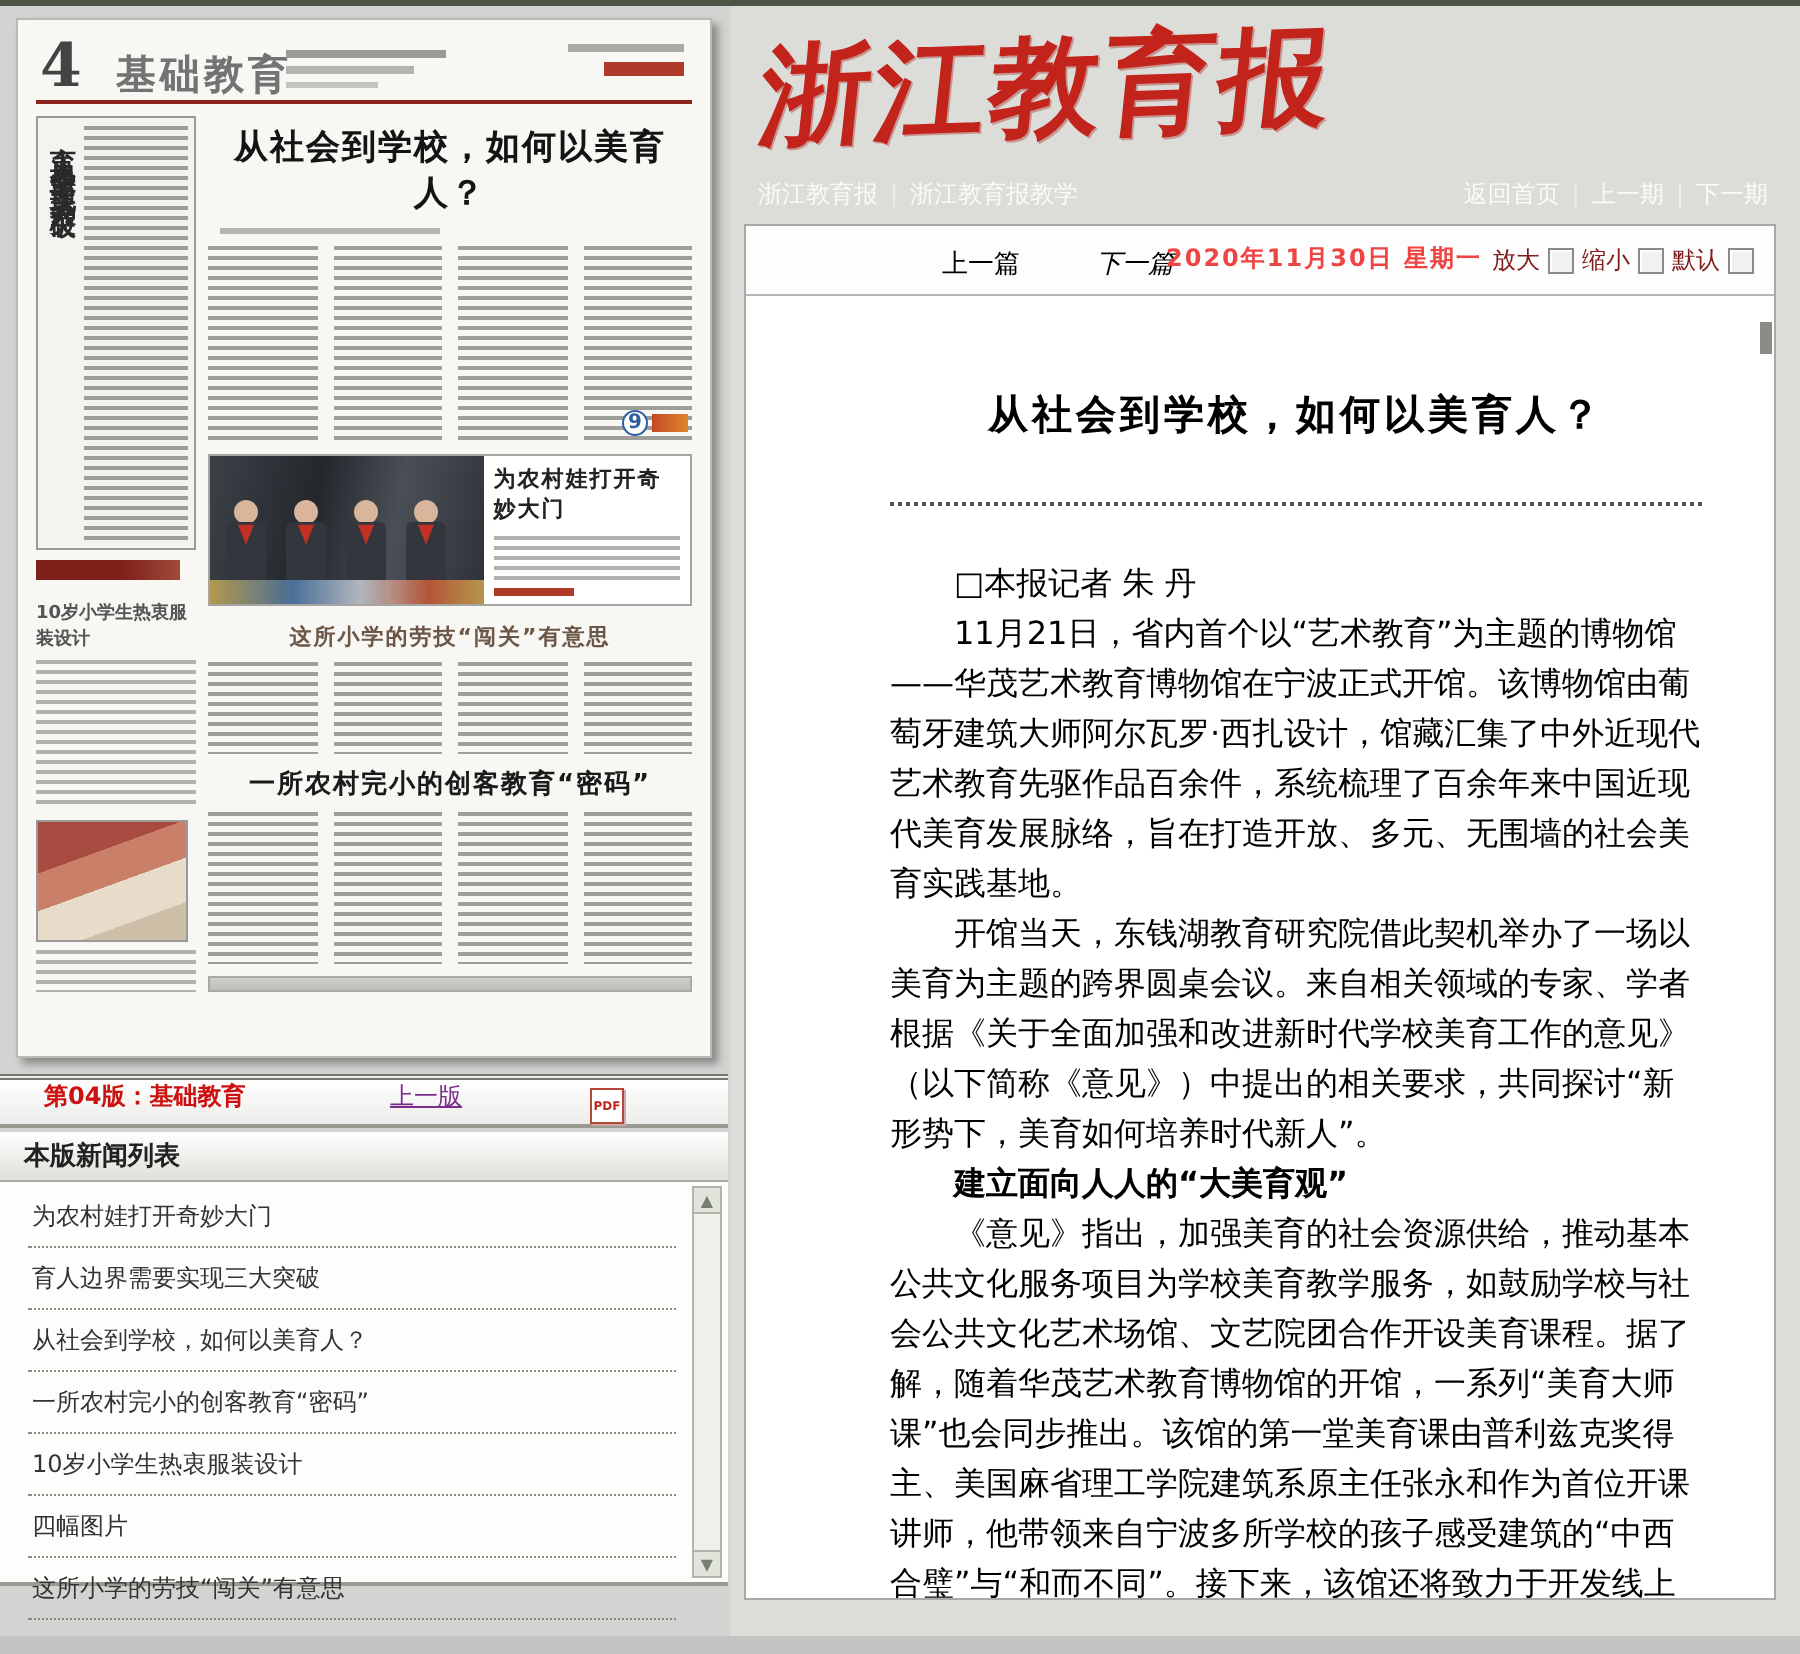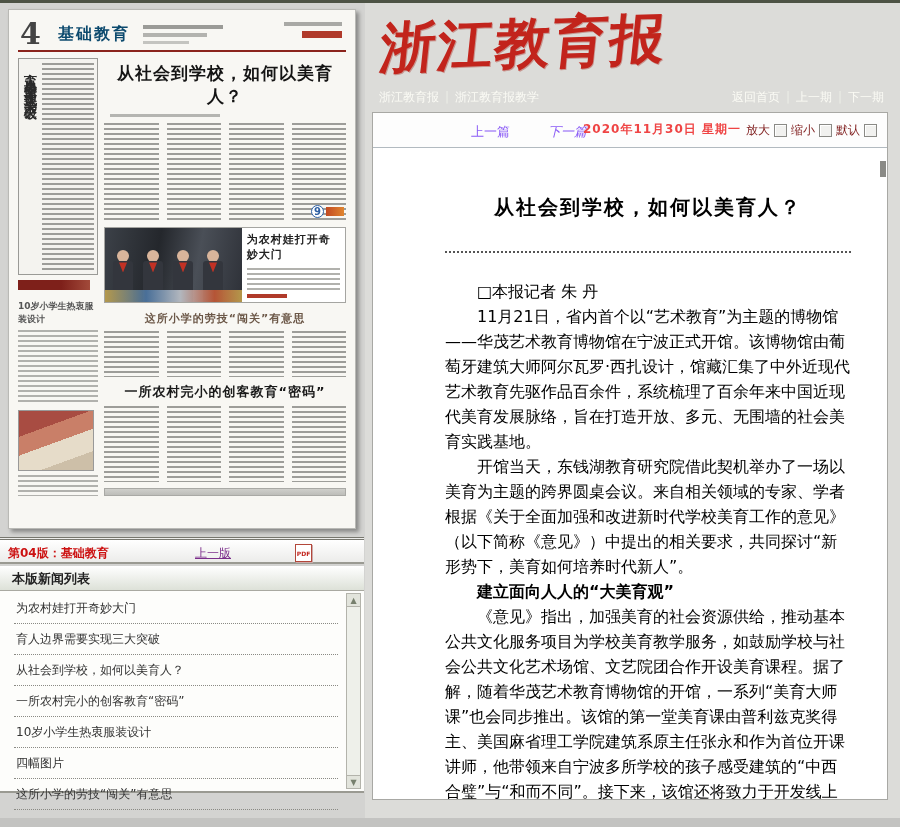--- a/index.html
+++ b/index.html
@@ -11,21 +11,21 @@
 
   
   .left-panel { position:absolute; left:0; top:3px; width:365px; height:824px; background:#d3d3d1; }
 
   .paper { position:absolute; left:8px; top:6px; width:348px; height:520px;
     background:#f8f7f3; border:1px solid #b9b9b5; box-shadow:3px 3px 4px rgba(0,0,0,.35);
     padding:8px 9px; overflow:hidden; }
   .np-header { position:relative; height:34px; border-bottom:2px solid #8b241c; margin-bottom:6px; }
   .np-pagenum { position:absolute; left:2px; top:-2px; font-size:30px; font-weight:bold; color:#444;
     font-family:"DejaVu Serif","Liberation Serif",serif; }
-  .np-section { position:absolute; left:40px; top:6px; font-size:16px; font-weight:bold; color:#0c4a6e; letter-spacing:2px; }
+  .np-section { position:absolute; left:40px; top:6px; font-size:20px; font-weight:bold; color:#737373; letter-spacing:2px; }
   .np-hmeta1 { position:absolute; left:125px; top:7px; width:80px; height:4px; background:#9b9b97; }
   .np-hmeta2 { position:absolute; left:125px; top:15px; width:64px; height:4px; background:#b3b3af; }
   .np-hmeta3 { position:absolute; left:125px; top:23px; width:46px; height:3px; background:#c4c4c0; }
   .np-issue1 { position:absolute; right:4px; top:4px; width:58px; height:4px; background:#a9a9a5; }
   .np-issue2 { position:absolute; right:4px; top:13px; width:40px; height:7px; background:#b03a2a; }
 
   .np-body { display:flex; gap:6px; height:438px; }
   .np-side { width:80px; flex:none; display:flex; flex-direction:column; }
   .side-article { border:1px solid #9a9a96; background:#f4f3ef; height:228px; display:flex; padding:4px 3px; gap:4px; }
   .v-title { writing-mode:vertical-lr; font-size:13px; font-weight:bold; color:#2a2a2a;
@@ -63,21 +63,21 @@
     background:linear-gradient(90deg,#caa94e,#4d79a8 30%,#c8cdd4 55%,#cc5a35 80%,#caa94e); opacity:.85; }
   .photo-right { flex:1; padding:4px 5px; display:flex; flex-direction:column; }
   .np-h2 { font-size:11px; font-weight:bold; color:#222; letter-spacing:1px; }
   .photo-cap { margin-top:6px; flex:1; }
   .photo-cap-red { width:40px; height:4px; background:#b03a2a; margin-top:3px; }
   .np-h3 { text-align:center; font-size:11px; font-weight:bold; color:#6b5747; letter-spacing:1px; margin:2px 0 5px; }
   .np-h4 { text-align:center; font-size:13px; font-weight:bold; color:#1a1a1a; letter-spacing:1px; margin:6px 0 5px; }
   .np-footer { margin-top:6px; height:9px; background:linear-gradient(#cfcfcb,#bdbdb9); border:1px solid #a9a9a5; }
 
   .page-bar { position:absolute; left:0; top:534px; width:364px; height:27px; background:linear-gradient(#ffffff,#ececea);
-    border-top:3px double #77776f; border-bottom:2px solid #9a9a92; display:flex; align-items:flex-end; padding:0 8px; }
+    border-top:3px double #77776f; border-bottom:2px solid #9a9a92; display:flex; align-items:flex-start; padding:0 22px; }
   .edition { font-size:12px; font-weight:bold; color:#cc1111; }
   .prev-edition { position:absolute; left:195px; font-size:12px; color:#7b2d8b; text-decoration:underline; cursor:pointer; }
   .pdf-icon { position:absolute; left:295px; top:4px; width:17px; height:18px; background:#fff; border:1px solid #b3473a;
     color:#c2241c; font-size:6px; font-weight:bold; text-align:center; line-height:18px; cursor:pointer;
     box-shadow:1px 1px 0 #caa; }
   .list-header { position:absolute; left:0; top:563px; width:364px; height:25px;
     background:linear-gradient(#ffffff,#dde1d8); border-bottom:1px solid #a9a9a1;
     font-size:13px; font-weight:bold; color:#222; line-height:25px; padding-left:12px; }
   .list-box { position:absolute; left:0; top:588px; width:364px; height:202px; background:#fdfdfb;
     border-bottom:2px solid #9a9a92; }
@@ -97,21 +97,21 @@
   .publisher { position:absolute; left:288px; top:58px; font-size:15px; font-weight:bold; color:#c2241c; letter-spacing:1px; }
   .publisher .suffix { font-size:12px; color:#3a3a3a; margin-left:6px; letter-spacing:0; }
   .nav-row { position:absolute; left:0; top:86px; width:100%; height:20px; padding:0 16px 0 14px;
     display:flex; justify-content:space-between; font-size:12px; color:#fbfbf5; }
   .nav-row a { color:#fbfbf5; text-decoration:none; cursor:pointer; }
   .nav-sep { color:#eceee6; margin:0 6px; }
 
   .content-panel { position:absolute; left:7px; top:109px; width:516px; height:688px; background:#ffffff;
     border:1px solid #a8a8a4; overflow:hidden; }
   .toolbar { position:relative; height:35px; background:#fdfdfd; border-bottom:1px solid #b2bac0; }
-  .tb-link { position:absolute; top:10px; font-size:13px; color:#8b5cf6; cursor:pointer; }
+  .tb-link { position:absolute; top:10px; font-size:13px; color:#000000; cursor:pointer; }
   .tb-prev { left:98px; }
   .tb-next { left:175px;font-style:italic; }
   .tb-date { position:absolute; left:210px; top:8px; font-size:12px; font-weight:bold; color:#ef4444; letter-spacing:1px; }
   .tb-zoom { position:absolute; right:10px; top:9px; display:flex; align-items:center; gap:4px; font-size:12px; color:#7f1d1d; }
   .zbtn { width:13px; height:13px; background:#f1f1ef; border:1px solid #8a8a86; box-shadow:inset 1px 1px 0 #fff; cursor:pointer; }
   .panel-scroll-thumb { position:absolute; right:1px; top:48px; width:6px; height:16px; background:#8a8a86; }
 
   .article { padding:46px 36px 0 72px; }
   .article-title { text-align:center; font-size:20px; font-weight:bold; color:#000; letter-spacing:2px; }
   .dotted-sep { margin-top:30px; border-top:2px dotted #555; }

